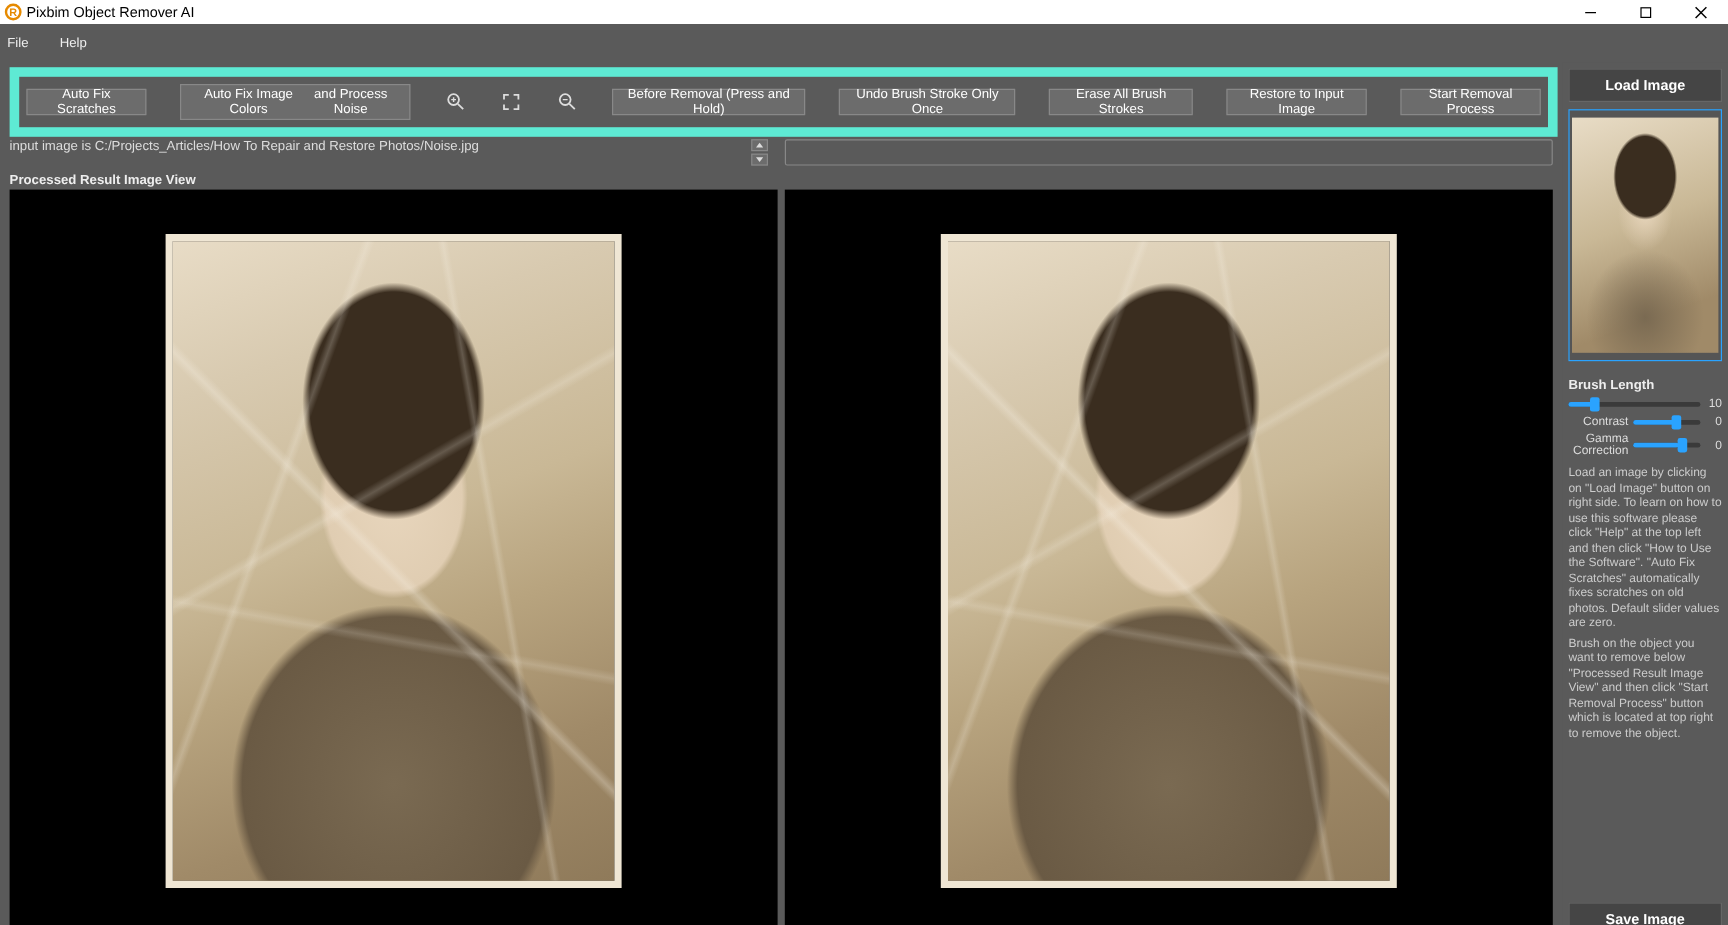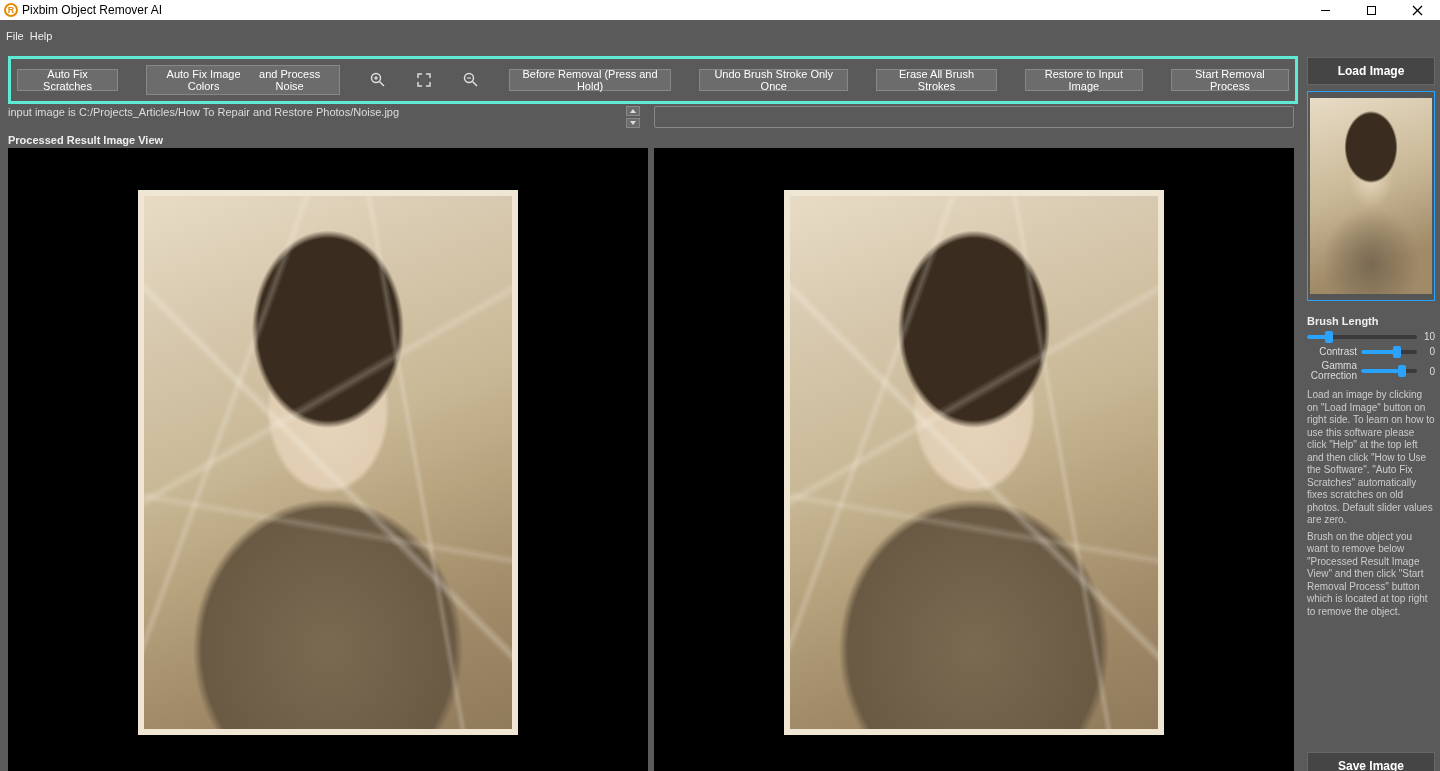--- a/index.html
+++ b/index.html
@@ -5,28 +5,28 @@
 * { margin: 0; padding: 0; box-sizing: border-box; font-family: "Segoe UI", Arial, sans-serif; }
 html, body { width: 1440px; height: 771px; overflow: hidden; background: #5a5a5a; }
 
 .titlebar { height: 20px; background: #fff; display: flex; align-items: center; padding: 0 4px; position: relative; }
 .titlebar .logo { width: 14px; height: 14px; border: 2px solid #e68a00; border-radius: 50%; margin-right: 4px; display: inline-flex; align-items: center; justify-content: center; font-size: 9px; font-weight: bold; color: #e68a00; }
 .titlebar .title { font-size: 12px; color: #000; }
 .titlebar .ctrls { position: absolute; right: 0; top: 0; display: flex; }
 .titlebar .ctrls div { width: 46px; height: 20px; display: flex; align-items: center; justify-content: center; font-size: 12px; }
 .titlebar .ctrls svg { width: 11px; height: 11px; }
 
-.menubar { height: 18px; background: #5a5a5a; display: flex; align-items: center; padding: 16px 6px; gap: 6px; }
+.menubar { height: 18px; background: #5a5a5a; display: flex; align-items: center; padding: 16px 6px; gap: 26px; }
 .menubar span { font-size: 11px; color: #eee; cursor: pointer; }
 
 .main { display: flex; height: 733px; }
 .left { flex: 1; display: flex; flex-direction: column; }
 .right { width: 138px; background: #5a5a5a; padding: 5px 5px 5px 5px; display: flex; flex-direction: column; }
 
-.toolbar-wrap { border: 3px solid #5eead4; margin: 4px 4px 2px 8px; padding: 6px 6px; display: flex; align-items: center; gap: 28px; }
+.toolbar-wrap { border: 8px solid #5eead4; margin: 4px 4px 2px 8px; padding: 6px 6px; display: flex; align-items: center; gap: 28px; }
 .tbtn { background: #6c6c6c; border: 1px solid #888; color: #fff; font-size: 11px; padding: 4px 10px; height: 22px; display: flex; align-items: center; justify-content: center; text-align: center; cursor: pointer; }
 .tbtn.multi { height: 30px; line-height: 1.1; flex-direction: row; padding: 2px 10px; }
 .ticon { width: 22px; height: 22px; display: flex; align-items: center; justify-content: center; cursor: pointer; color: #ddd; }
 .ticon svg { width: 16px; height: 16px; }
 
 .inforow { display: flex; align-items: stretch; padding: 0 8px; gap: 8px; }
 .infoleft { width: 624px; position: relative; }
 .infoleft .txt { font-size: 11px; color: #ddd; line-height: 1.2; }
 .spinner { position: absolute; right: -8px; top: 0; width: 14px; display: flex; flex-direction: column; gap: 2px; }
 .spinner div { width: 14px; height: 10px; background: #6c6c6c; border: 1px solid #888; display: flex; align-items: center; justify-content: center; }

